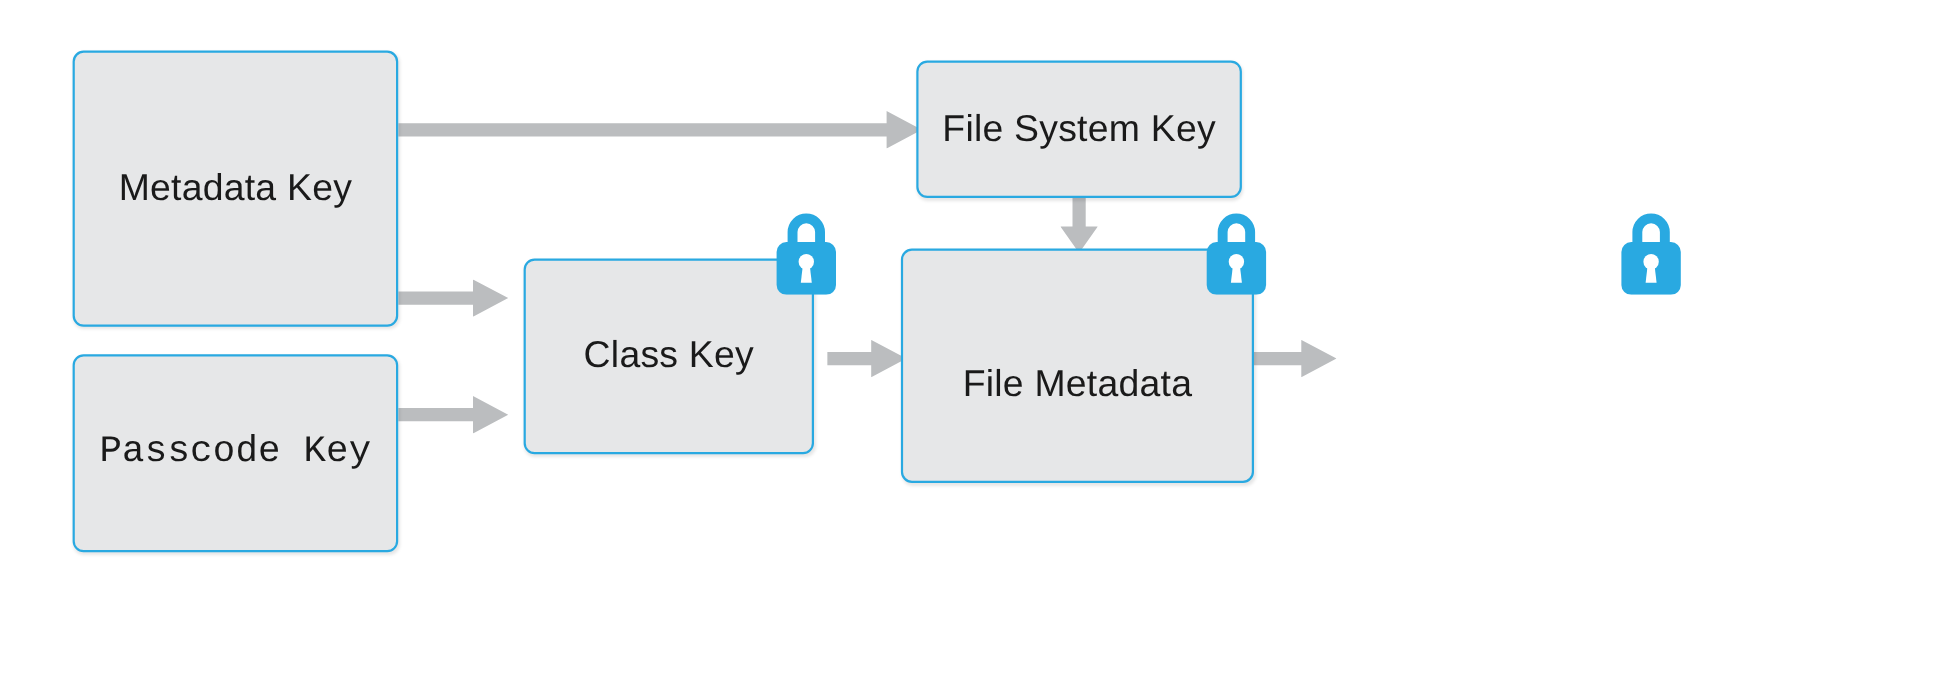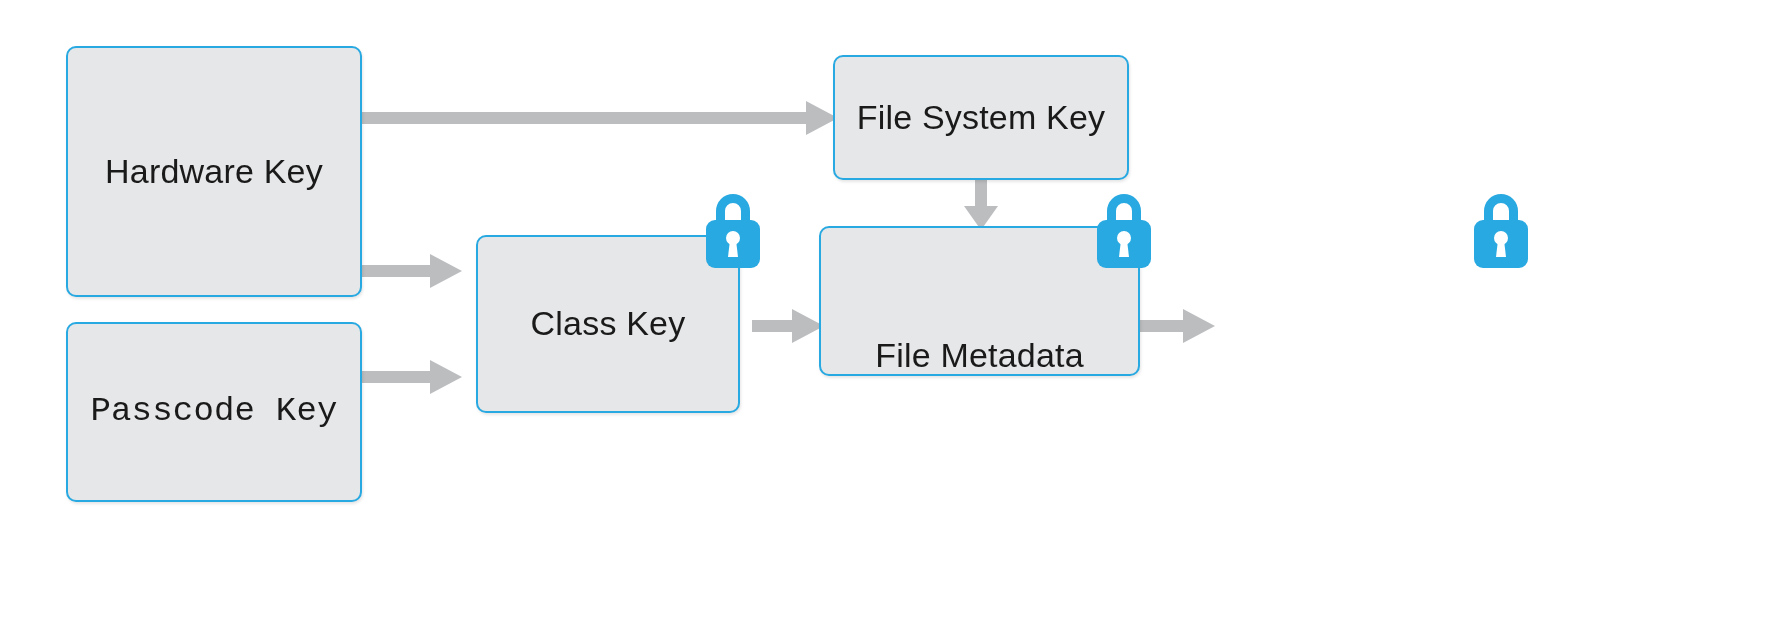--- a/index.html
+++ b/index.html
@@ -38,22 +38,22 @@
   .node-label {
     text-align: center;
     white-space: nowrap;
   }
 
   
   #node-hardware-key  { left: 66px;   top: 46px;  width: 296px; height: 251px; }
   #node-passcode-key  { left: 66px;   top: 322px; width: 296px; height: 180px; font-family: Liberation Mono, monospace; }
   #node-class-key     { left: 476px;  top: 235px; width: 264px; height: 178px; }
   #node-file-system-key { left: 833px; top: 55px; width: 296px; height: 125px; }
-  #node-file-metadata { left: 819px;  top: 226px; width: 321px; height: 150px;
-                        justify-content: flex-end; padding-top: 34px; }
+  #node-file-metadata { left: 819px;  top: 226px; width: 321px; height: 213px;
+                        justify-content: center; padding-top: 34px; }
   #node-file-contents { left: 1211px; top: 226px; width: 296px; height: 185px; }
 
   
   .pill {
     position: absolute;
     left: 858px;
     top: 337px;
     width: 244px;
     height: 48px;
     background: #29a9e1;
@@ -134,21 +134,21 @@
     </svg>
   </div>
 
   <div class="arrow-v" id="arrow-fs-to-metadata">
     <svg viewBox="0 0 34 50" preserveAspectRatio="none">
       <path d="M11,0 L23,0 L23,26 L34,26 L17,50 L0,26 L11,26 Z" fill="#BBBDBF"></path>
     </svg>
   </div>
 
   <div class="node" id="node-hardware-key">
-    <span class="node-label">Hardware Key</span>
+    <span class="node-label">Metadata Key</span>
   </div>
 
   <div class="node" id="node-passcode-key">
     <span class="node-label">Passcode Key</span>
   </div>
 
   <div class="node" id="node-class-key">
     <span class="node-label">Class Key</span>
   </div>
 

